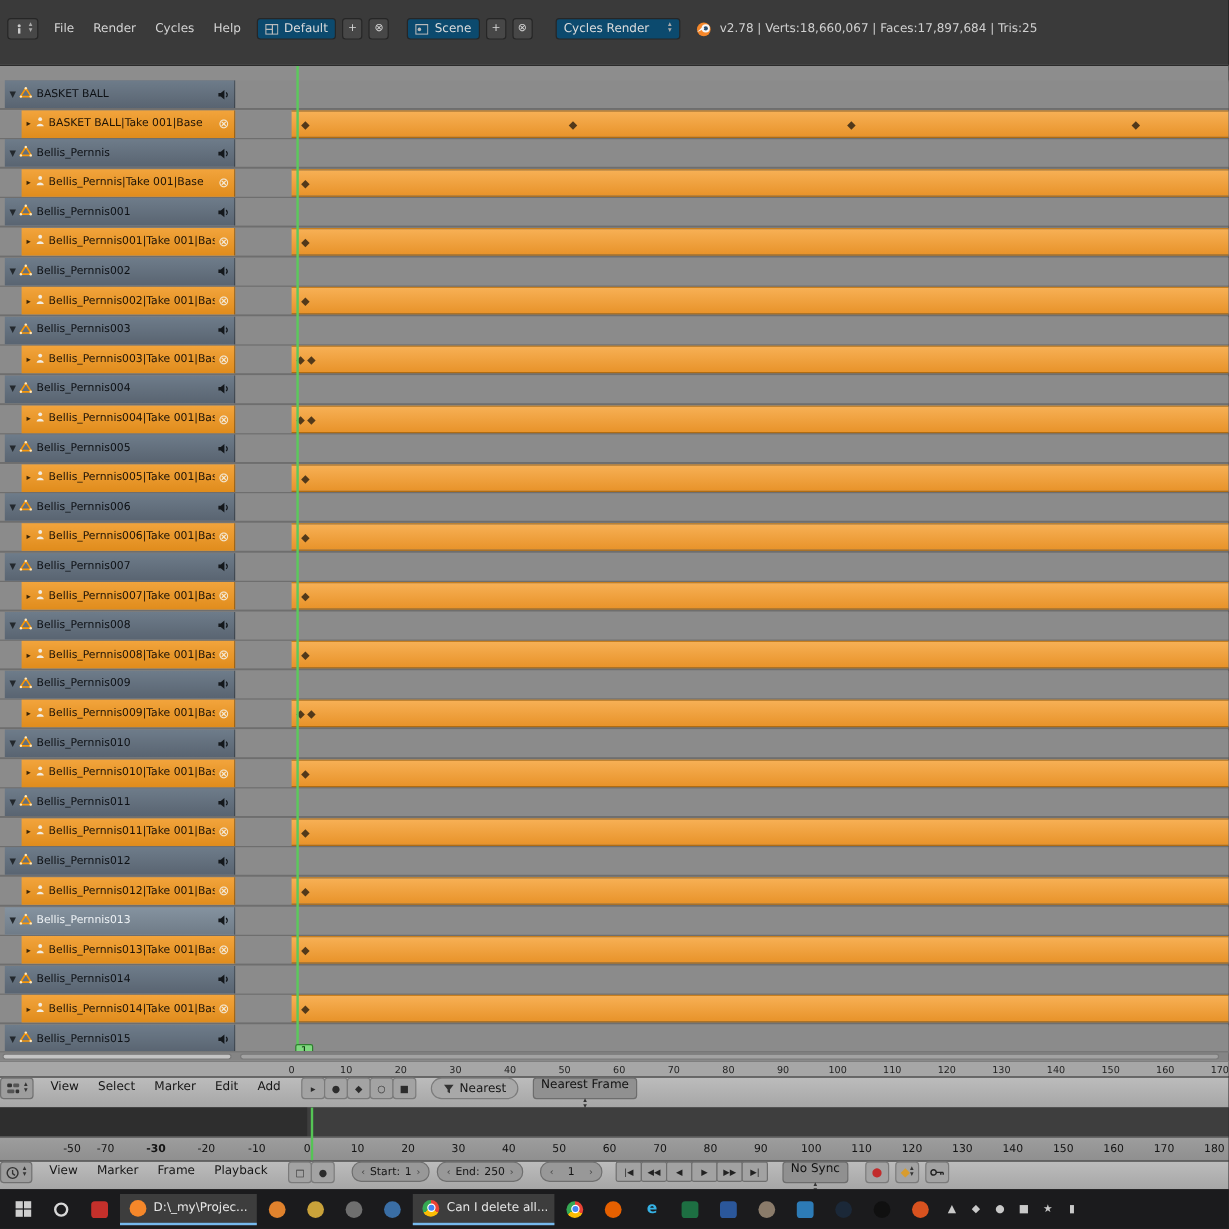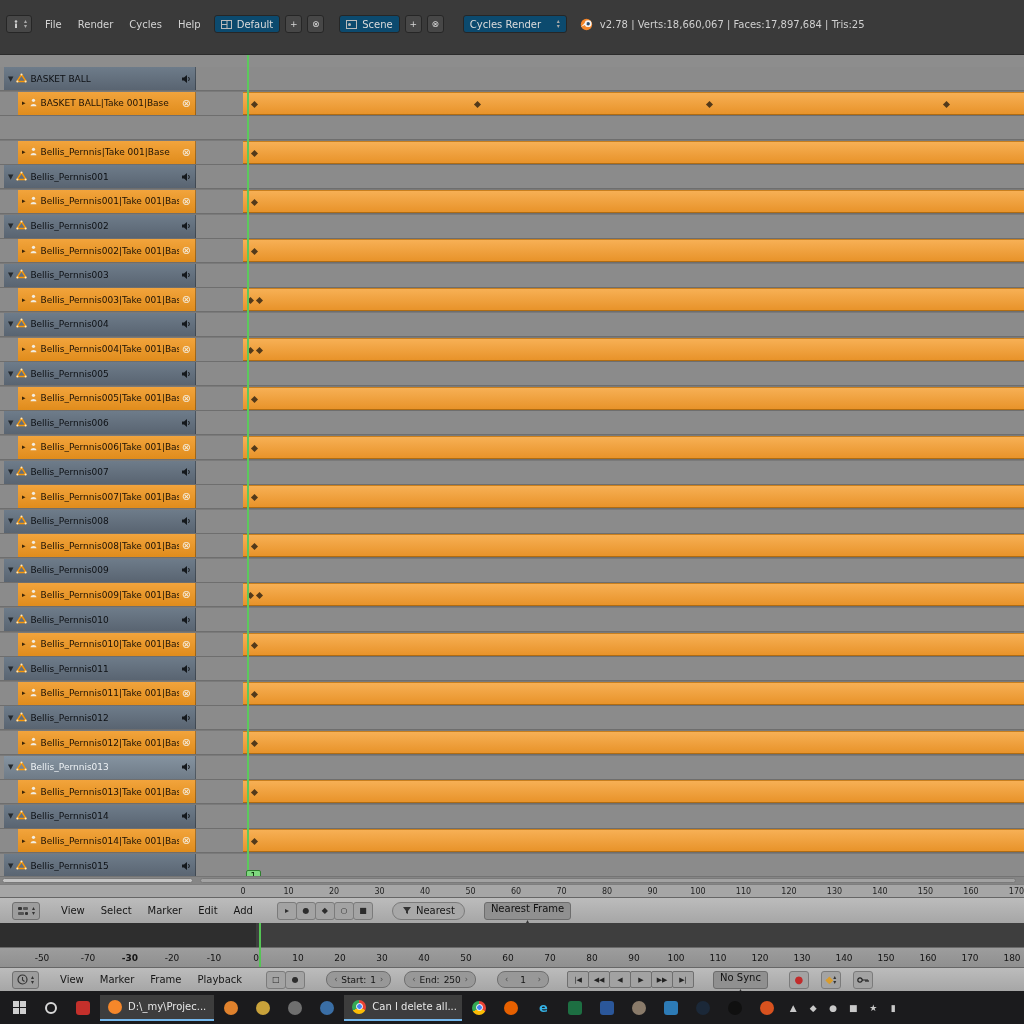--- a/index.html
+++ b/index.html
@@ -54,21 +54,21 @@
   .thumb1 { position:absolute; left:2px; width:191px; top:1px; bottom:1px; background:#c4c4c4;
     border:1px solid #7a7a7a; border-radius:4px; }
   .thumb2 { position:absolute; left:200px; right:8px; top:1px; bottom:1px; background:#a2a2a2;
     border:1px solid #7a7a7a; border-radius:4px; }
   .nla-ruler { position:absolute; left:0; right:0; bottom:0; height:13px; background:#a6a6a6;
     border-top:1px solid #7f7f7f; overflow:hidden; }
   .tick { position:absolute; bottom:1px; transform:translateX(-50%); font-size:8px; color:#1f1f1f; }
 
   
   .nla-hdr, .tl-hdr { position:absolute; left:0; width:1024px; background:linear-gradient(#bcbcbc,#a6a6a6);
-    border-top:1px solid #666; display:flex; align-items:center; gap:13px; padding:0 12px;
+    border-top:1px solid #666; display:flex; gap:6px; padding:0 0;
     color:#161616; font-size:10px; white-space:nowrap; }
   .nla-hdr { top:897px; height:26px; }
   .tl-hdr  { top:967px; height:24px; }
   .ibtn { min-width:20px; height:18px; background:#a3a3a3; border:1px solid #7b7b7b;
     display:inline-flex; align-items:center; justify-content:center; border-radius:3px;
     font-size:8px; color:#2c2c2c; margin-left:-1px; }
   .toggles { display:inline-flex; margin-left:4px; }
   .filters { display:inline-flex; gap:4px; align-items:center; background:#a8a8a8; border:1px solid #7b7b7b;
     border-radius:9px; height:18px; padding:0 9px; margin-left:6px; }
   .dd.light { background:#909090; border-color:#6d6d6d; color:#111; border-radius:3px; margin-left:6px;flex-direction:column; }
@@ -208,20 +208,36 @@
                 <circle cx="4.5" cy="2.3" r="1.6" fill="#f2ede2"></circle>
                 <path d="M1.5 8.3 C2 5.3 7 5.3 7.5 8.3 Z" fill="#f2ede2"></path>
               </svg></span>
       <span class="label">BASKET BALL|Take 001|Base</span>
       <span class="unlink">⊗</span>
     </div>
   </div>
 
   <div class="row trackrow">
     <div class="lane"></div>
+    <div class="chan">
+      <span class="tri">▼</span>
+      <span><svg width="11" height="10">
+                <path d="M5.5 1.5 L10 8.5 H1 Z" fill="none" stroke="#f5960a" stroke-width="1.4" stroke-linejoin="round"></path>
+                <circle cx="5.5" cy="1.5" r="1" fill="#ffe9c0"></circle>
+                <circle cx="1.4" cy="8.5" r="1" fill="#ffe9c0"></circle>
+                <circle cx="9.6" cy="8.5" r="1" fill="#ffe9c0"></circle>
+              </svg></span>
+      <span class="label">Bellis_Pernnis</span>
+      <span class="spk">
+              <svg width="10" height="10">
+                <path d="M1 3.5h2l3-2.5v8l-3-2.5H1z" fill="#14181c"></path>
+                <path d="M7.5 3 A3 3 0 0 1 7.5 7" fill="none" stroke="#14181c" stroke-width="1"></path>
+              </svg>
+            </span>
+    </div>
   </div>
 
   <div class="row striprow">
     <div class="lane">
       <div class="strip-bar" style="left: 243px;">
               <span class="key-dot" style="left: 9.1px;"></span>
             </div>
     </div>
     <div class="chan">
       <span class="tri sm">▸</span>
@@ -843,21 +859,21 @@
           <i>▾</i>
         </span>
     </span>
   </div>
 
   <div class="tl">
     <div class="tl-band">
       <div class="before"></div>
     </div>
     <div id="tl-ruler" class="tl-ruler">
-        <span class="tick" style="left: 42px;">-50</span>
+        <span class="tick" style="left: 60px;">-50</span>
         <span class="tick" style="left: 88px;">-70</span>
         <span class="tick" style="left: 130px; font-weight: bold;">-30</span>
         <span class="tick" style="left: 172px;">-20</span>
         <span class="tick" style="left: 214px;">-10</span>
         <span class="tick" style="left: 256px;">0</span>
         <span class="tick" style="left: 298px;">10</span>
         <span class="tick" style="left: 340px;">20</span>
         <span class="tick" style="left: 382px;">30</span>
         <span class="tick" style="left: 424px;">40</span>
         <span class="tick" style="left: 466px;">50</span>

